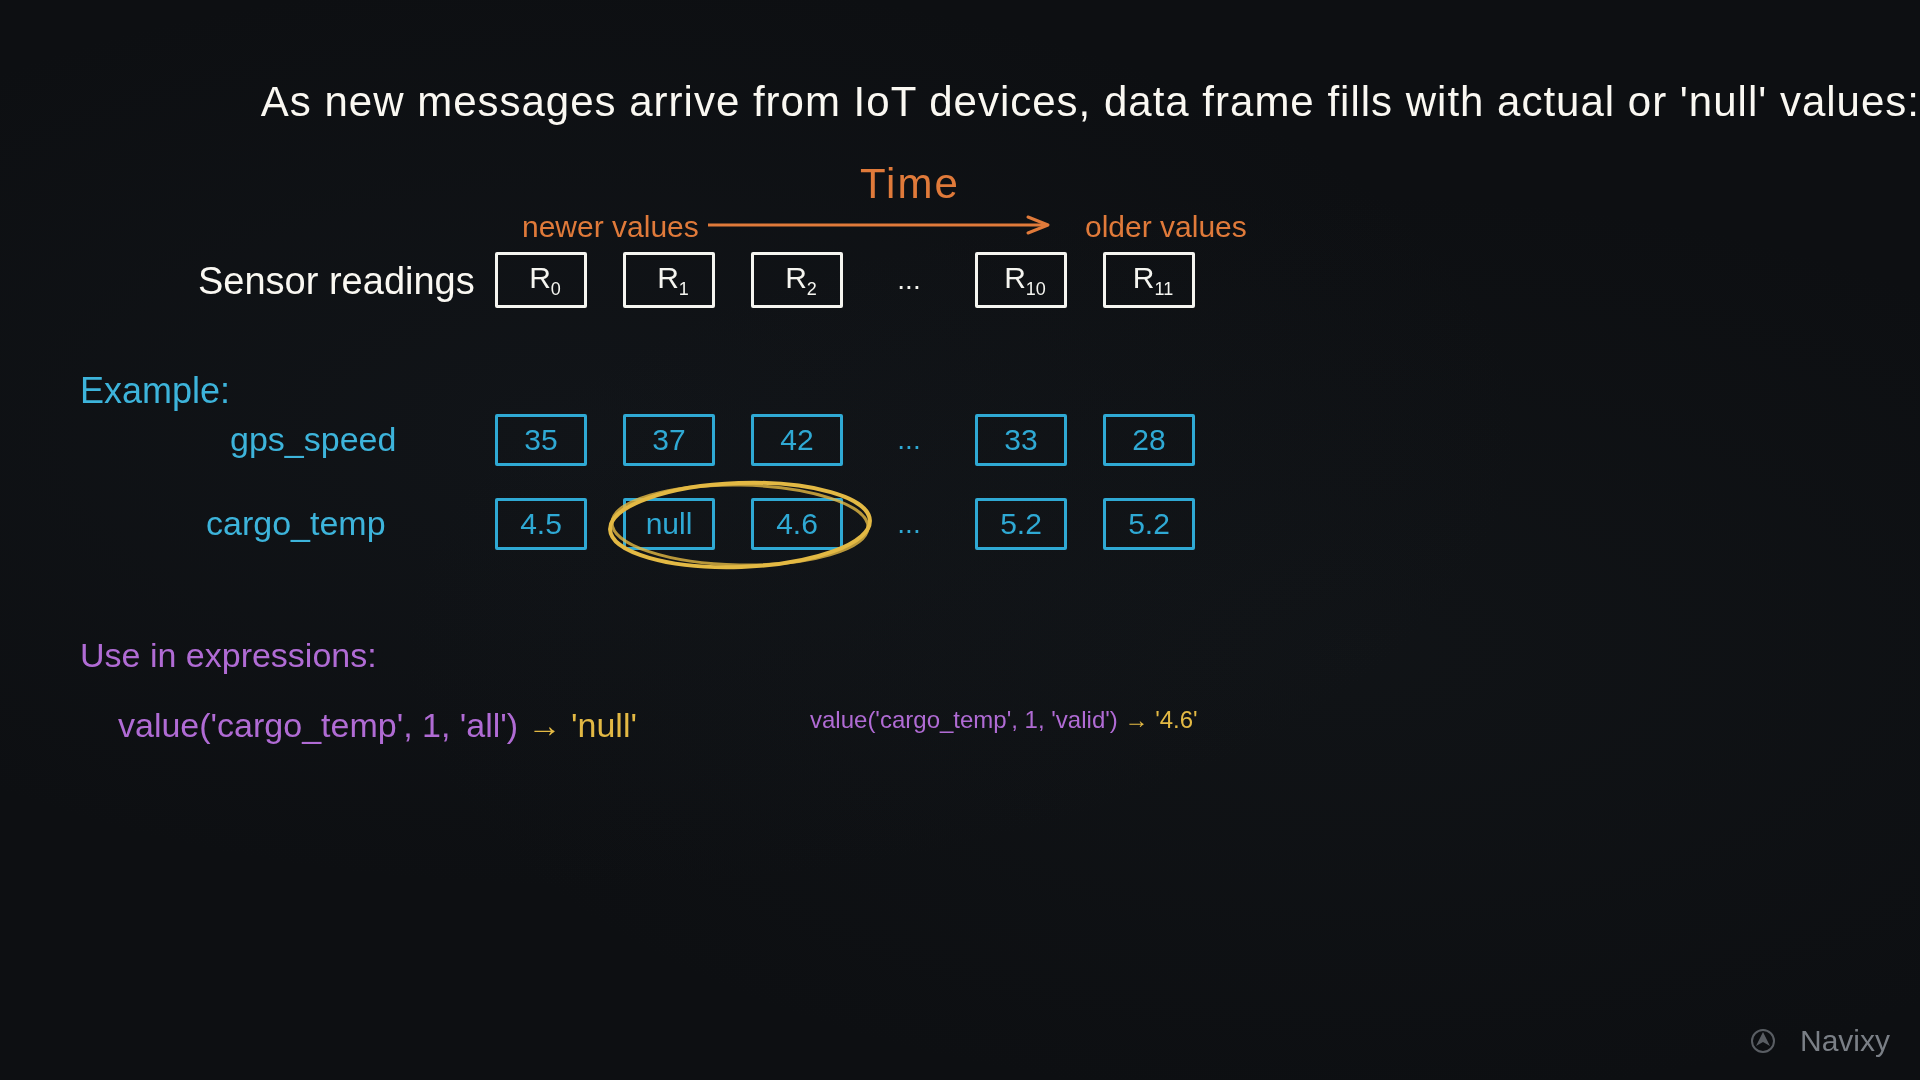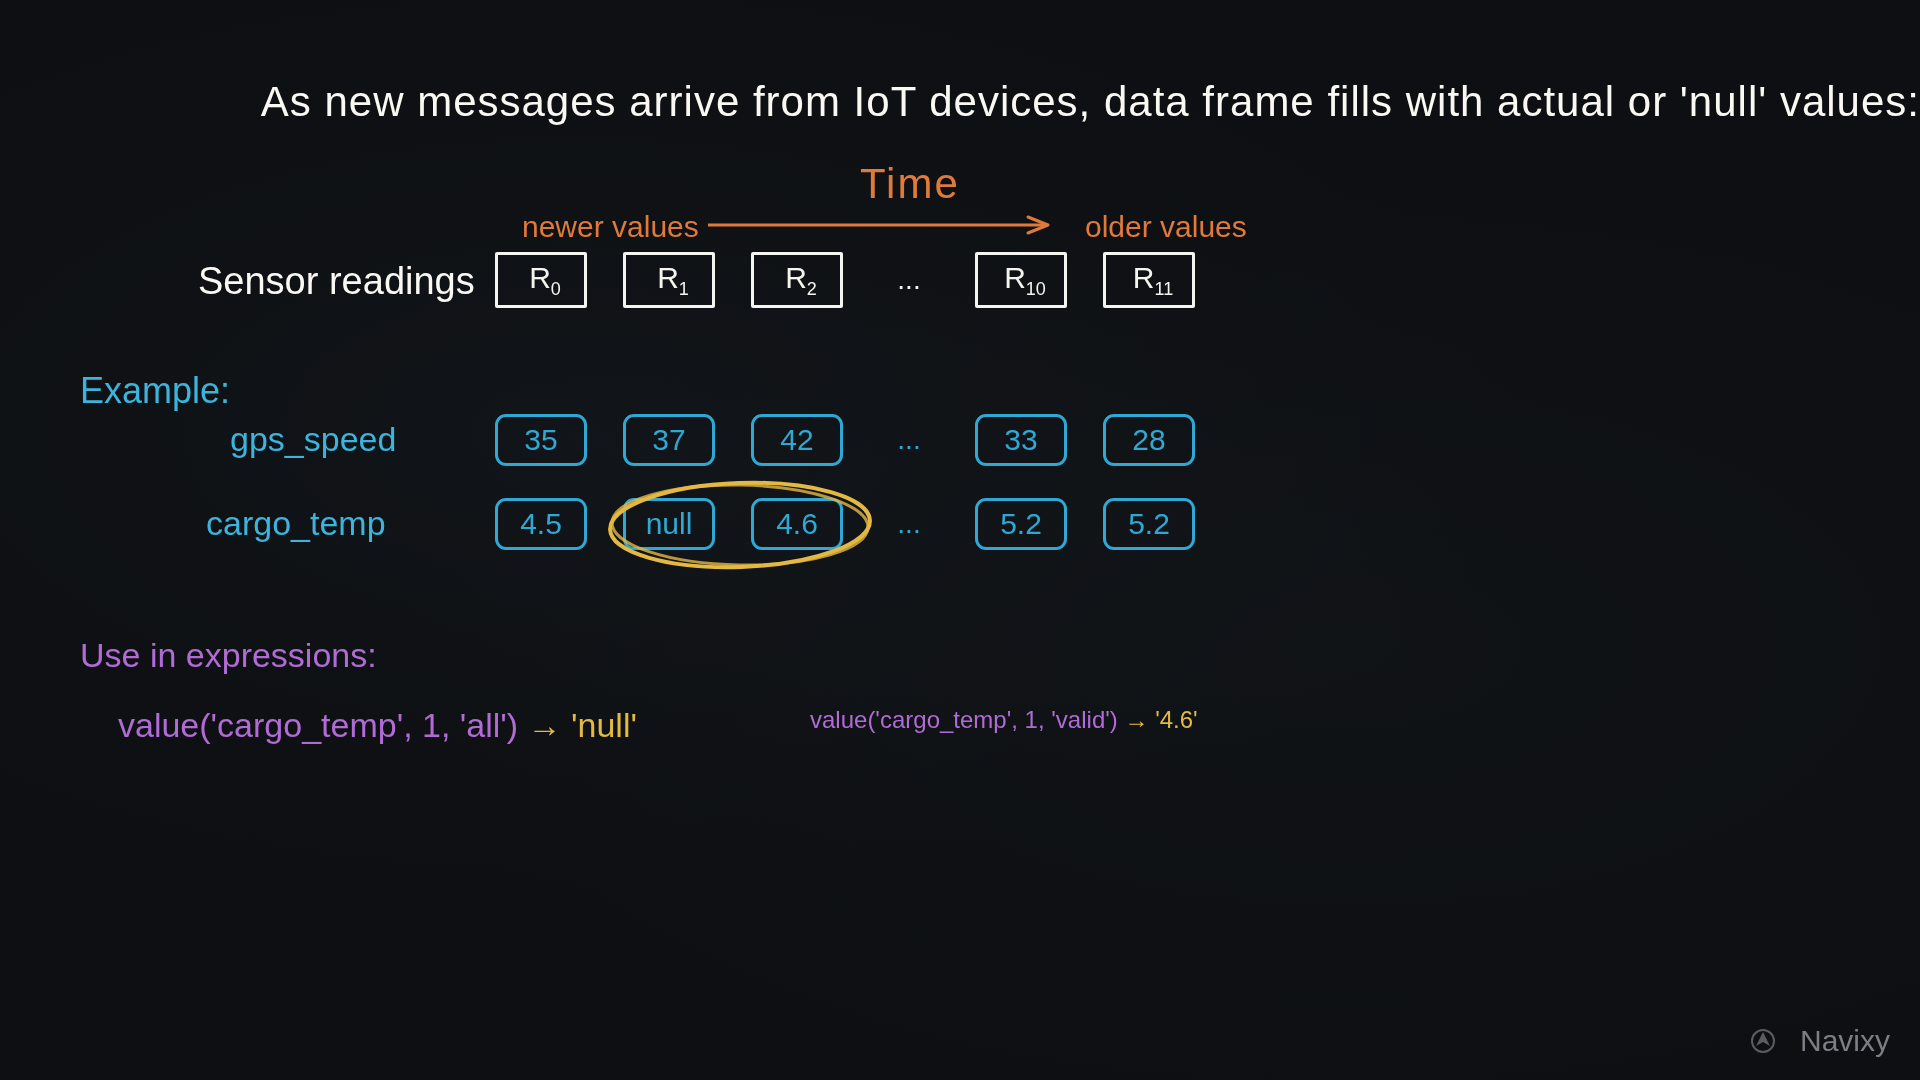--- a/index.html
+++ b/index.html
@@ -84,21 +84,21 @@
   }
   .cell-blue {
     border: 3px solid #2fa9d4;
     width: 92px;
     height: 52px;
     display: flex;
     align-items: center;
     justify-content: center;
     font-size: 30px;
     color: #2fa9d4;
-    border-radius: 11px;
+    border-radius: 2px;
   }
   .sub { font-size: 18px; vertical-align: sub; }
   .dots {
     width: 60px;
     text-align: center;
     font-size: 28px;
     color: inherit;
   }
   .example-label {
     position: absolute;

